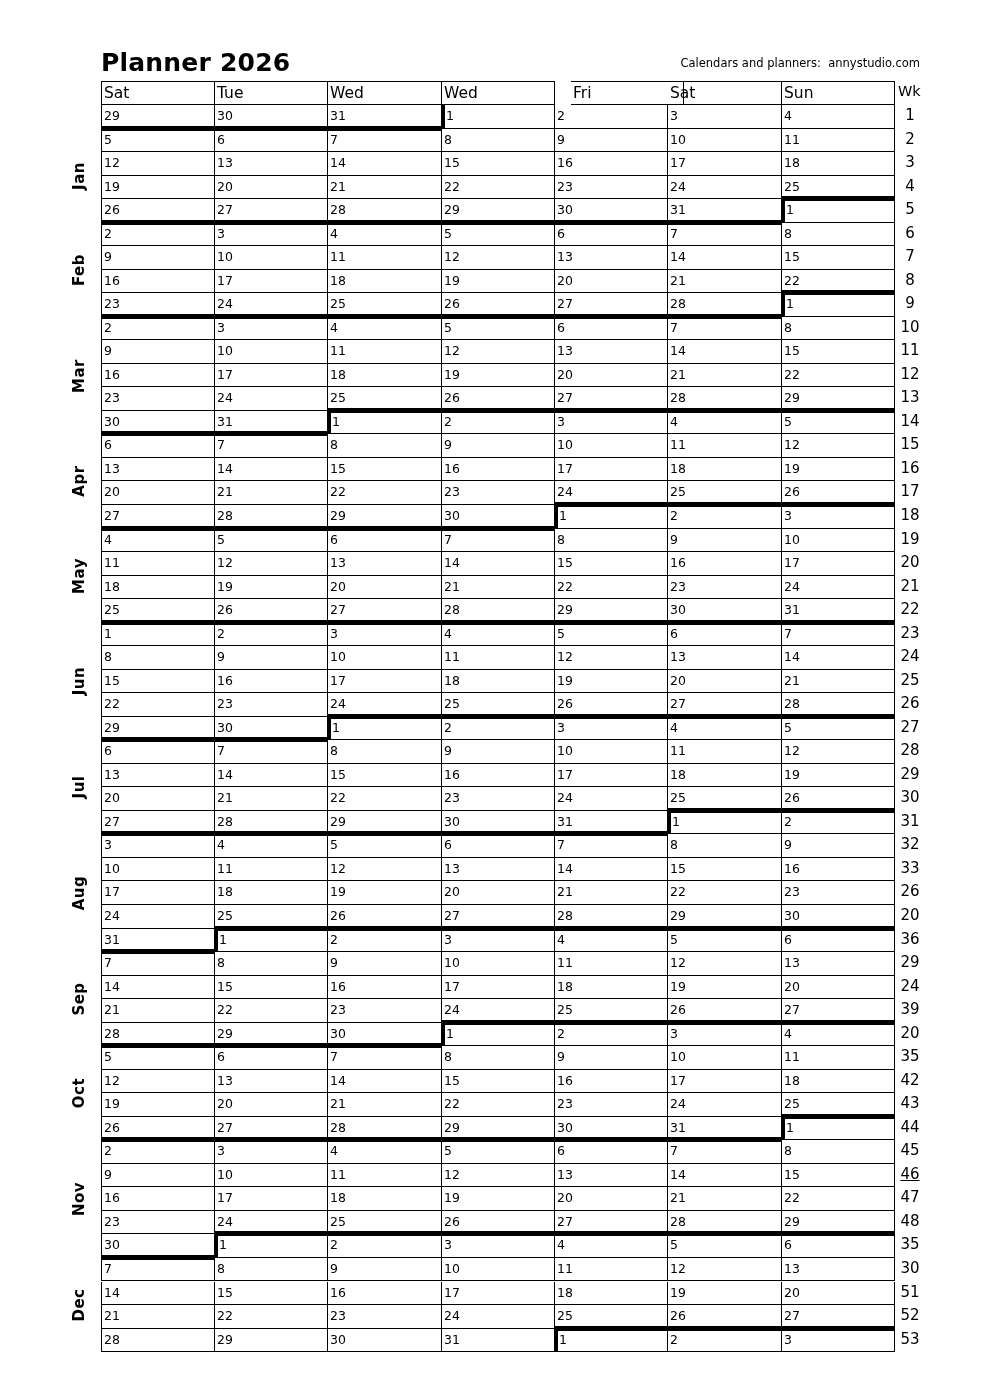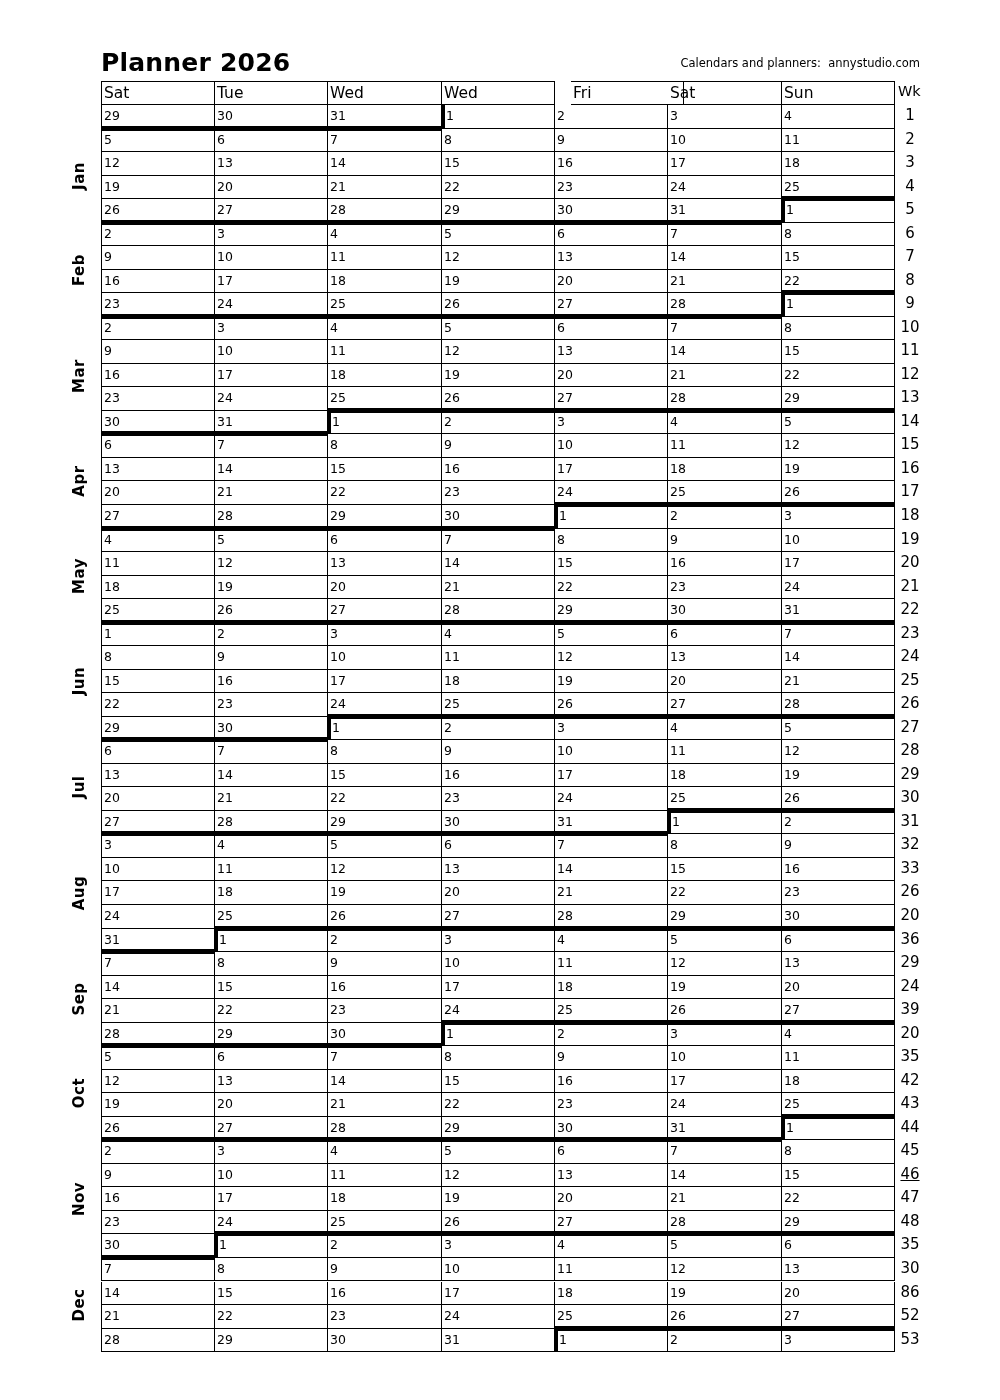--- a/index.html
+++ b/index.html
@@ -442,21 +442,21 @@
     <div class="cell c5" style="left: 567px; top: 1176.97px; width: 114px; height: 23.53px;">12</div>
     <div class="cell c6" style="left: 681px; top: 1176.97px; width: 113px; height: 23.53px;">13</div>
     <div class="wk" style="top: 1177.97px;">30</div>
     <div class="cell c0" style="left: 0px; top: 1200.5px; width: 114px; height: 23.53px;">14</div>
     <div class="cell c1" style="left: 114px; top: 1200.5px; width: 113px; height: 23.53px;">15</div>
     <div class="cell c2" style="left: 227px; top: 1200.5px; width: 114px; height: 23.53px;">16</div>
     <div class="cell c3" style="left: 341px; top: 1200.5px; width: 113px; height: 23.53px;">17</div>
     <div class="cell c4" style="left: 454px; top: 1200.5px; width: 113px; height: 23.53px;">18</div>
     <div class="cell c5" style="left: 567px; top: 1200.5px; width: 114px; height: 23.53px;">19</div>
     <div class="cell c6" style="left: 681px; top: 1200.5px; width: 113px; height: 23.53px;">20</div>
-    <div class="wk" style="top: 1201.5px;">86</div>
+    <div class="wk" style="top: 1201.5px;">51</div>
     <div class="cell c0" style="left: 0px; top: 1224.03px; width: 114px; height: 23.53px;">21</div>
     <div class="cell c1" style="left: 114px; top: 1224.03px; width: 113px; height: 23.53px;">22</div>
     <div class="cell c2" style="left: 227px; top: 1224.03px; width: 114px; height: 23.53px;">23</div>
     <div class="cell c3" style="left: 341px; top: 1224.03px; width: 113px; height: 23.53px;">24</div>
     <div class="cell c4 thick-b" style="left: 454px; top: 1224.03px; width: 113px; height: 23.53px;">25</div>
     <div class="cell c5 thick-b" style="left: 567px; top: 1224.03px; width: 114px; height: 23.53px;">26</div>
     <div class="cell c6 thick-b" style="left: 681px; top: 1224.03px; width: 113px; height: 23.53px;">27</div>
     <div class="wk" style="top: 1225.03px;">52</div>
     <div class="cell c0" style="left: 0px; top: 1247.56px; width: 114px; height: 23.53px;">28</div>
     <div class="cell c1" style="left: 114px; top: 1247.56px; width: 113px; height: 23.53px;">29</div>

